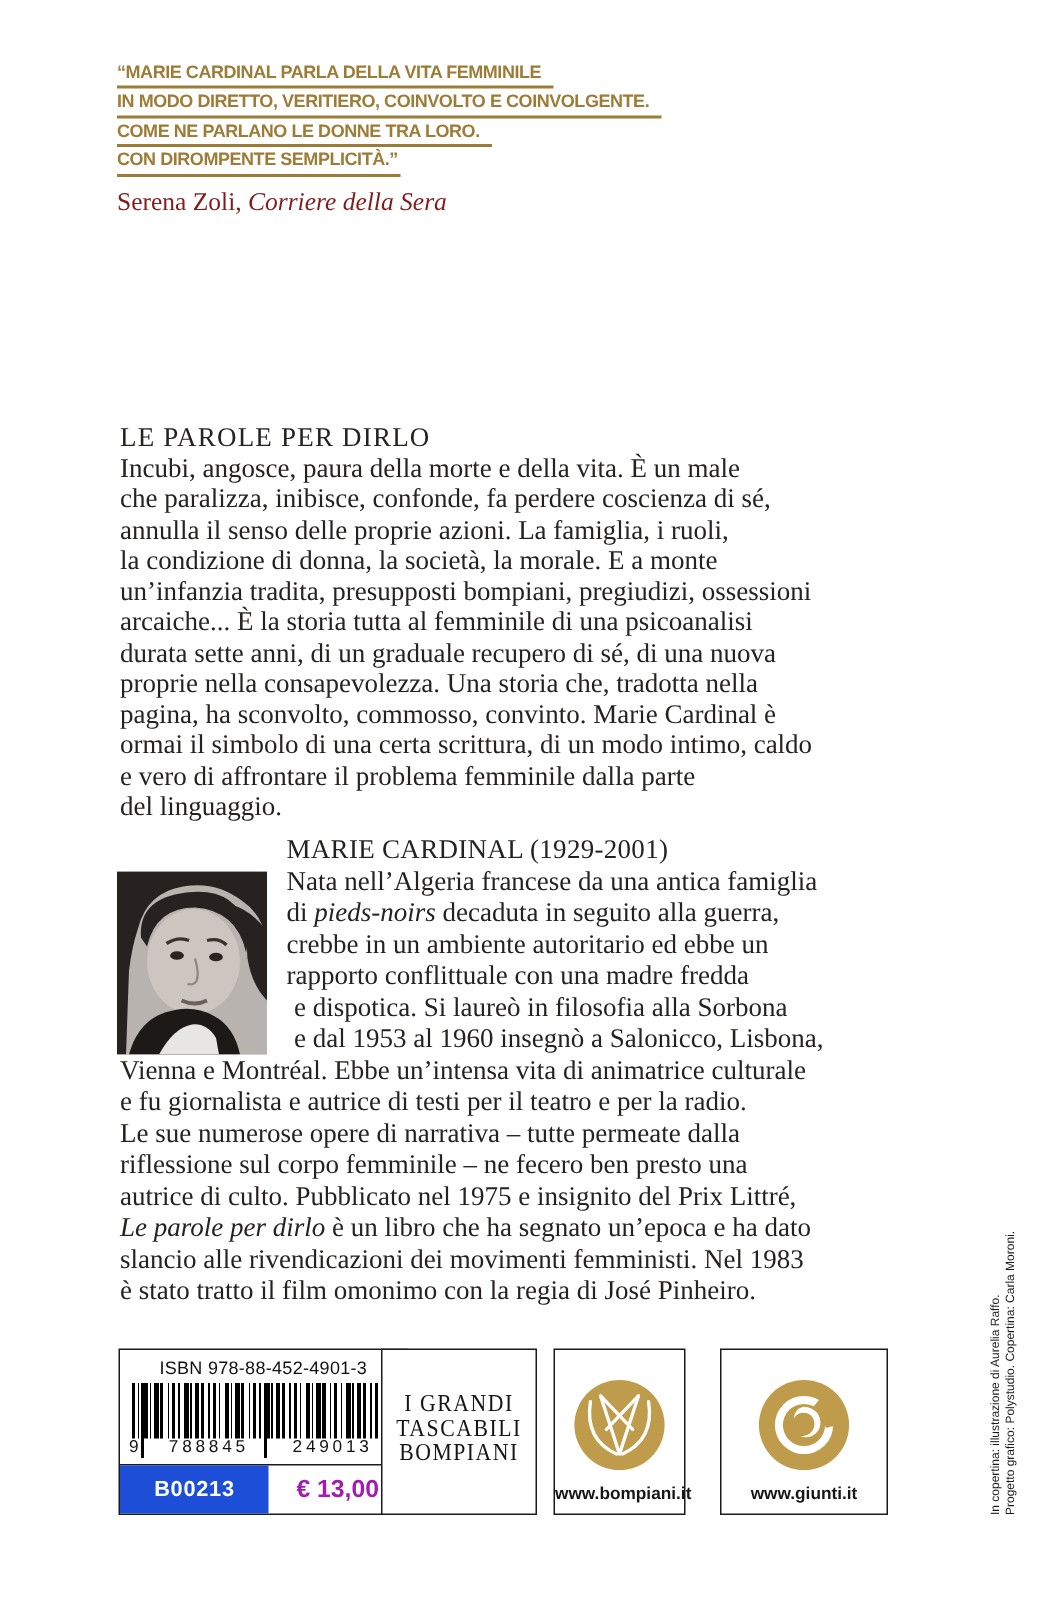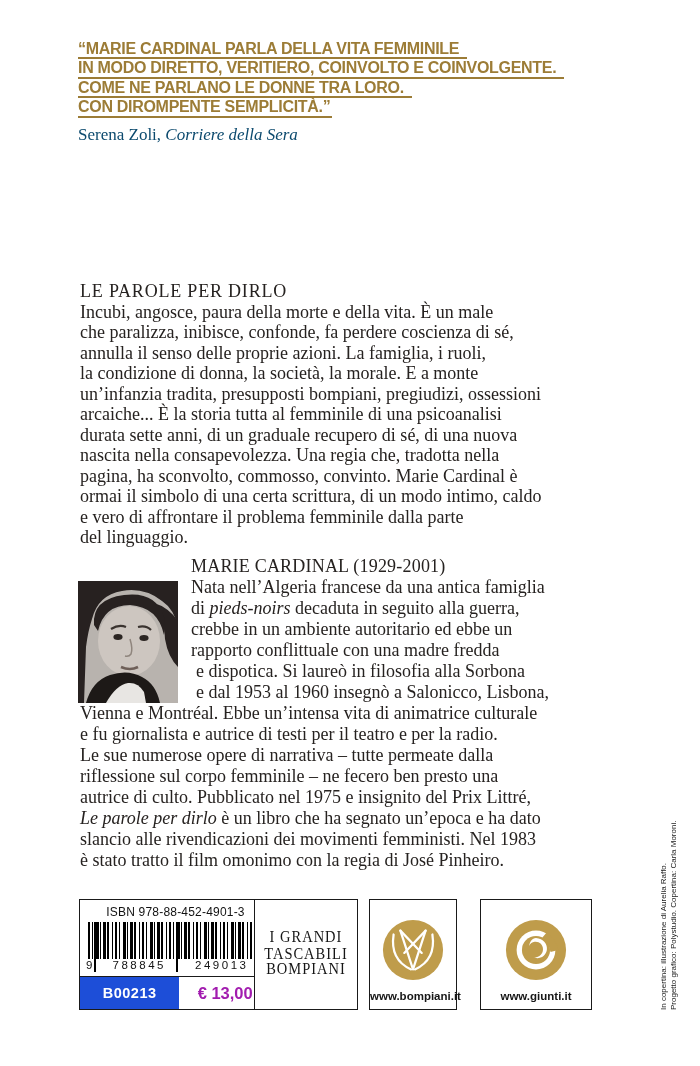--- a/index.html
+++ b/index.html
@@ -1,26 +1,26 @@
 <!DOCTYPE html>
 <html><head>
 <meta charset="utf-8">
 <style>
   html,body{margin:0;padding:0;background:#fff;}
   .page{position:relative;width:700px;height:1066px;background:#ffffff;overflow:hidden;
         font-family:"Liberation Serif",serif;color:#1e1b1a;}
 
   
   .quote{position:absolute;left:78px;top:40px;font-family:"Liberation Sans",sans-serif;
-         font-weight:bold;font-size:16px;letter-spacing:-0.3px;color:#9c7c36;}
+         font-weight:bold;font-size:12px;letter-spacing:-0.3px;color:#9c7c36;}
   .quote [data-name=text-line]{display:block;width:fit-content;line-height:17.4px;
          border-bottom:2px solid #9c7c36;padding:0 8px 0 0;margin:0 0 0 0;}
   .quote [data-name=text-line]:last-child{padding-right:2px;}
 
-  .attribution{position:absolute;left:78px;top:125px;font-size:17px;color:#0c4a6e;}
+  .attribution{position:absolute;left:78px;top:125px;font-size:17px;color:#7f1d1d;}
   .attribution .it{font-style:italic;}
 
   
   .desc{position:absolute;left:80px;top:281px;font-size:18px;line-height:20.5px;color:#262220;}
   .desc-title{letter-spacing:0.8px;}
 
   
   .bio{position:absolute;left:80px;top:556px;font-size:18px;line-height:21px;color:#262220;width:545px;}
   .bio-row{display:flex;align-items:flex-end;}
   .bio-photo{flex:0 0 100px;width:100px;height:122px;margin:4px 13px 0 -2px;background:#c2bcb8;}
@@ -90,21 +90,21 @@
   <div class="desc" data-name="book-description">
     <div class="desc-title" data-name="book-title">LE PAROLE PER DIRLO</div>
     <div data-name="description-lines">
         <div data-name="text-line">Incubi, angosce, paura della morte e della vita. È un male</div>
         <div data-name="text-line">che paralizza, inibisce, confonde, fa perdere coscienza di sé,</div>
         <div data-name="text-line">annulla il senso delle proprie azioni. La famiglia, i ruoli,</div>
         <div data-name="text-line">la condizione di donna, la società, la morale. E a monte</div>
         <div data-name="text-line">un’infanzia tradita, presupposti bompiani, pregiudizi, ossessioni</div>
         <div data-name="text-line">arcaiche... È la storia tutta al femminile di una psicoanalisi</div>
         <div data-name="text-line">durata sette anni, di un graduale recupero di sé, di una nuova</div>
-        <div data-name="text-line">nascita nella consapevolezza. Una regia che, tradotta nella</div>
+        <div data-name="text-line">proprie nella consapevolezza. Una storia che, tradotta nella</div>
         <div data-name="text-line">pagina, ha sconvolto, commosso, convinto. Marie Cardinal è</div>
         <div data-name="text-line">ormai il simbolo di una certa scrittura, di un modo intimo, caldo</div>
         <div data-name="text-line">e vero di affrontare il problema femminile dalla parte</div>
         <div data-name="text-line">del linguaggio.</div>
       </div>
   </div>
 
   <div class="bio" data-name="author-bio">
     <div class="bio-row" data-name="bio-photo-row">
       <div class="bio-photo" data-name="author-photo">

